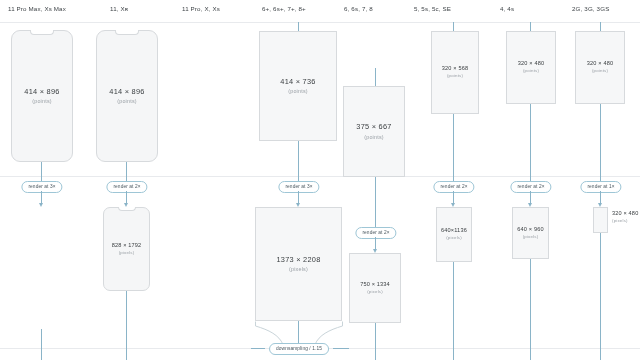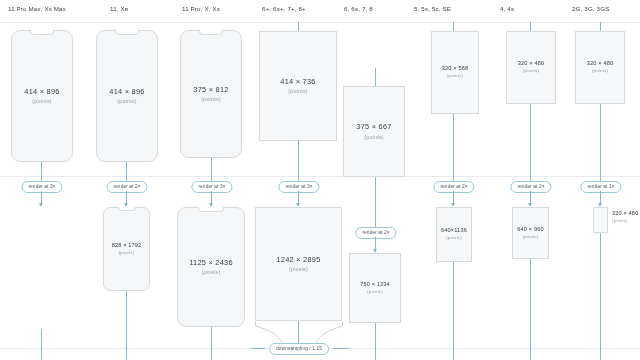--- a/index.html
+++ b/index.html
@@ -207,58 +207,37 @@
 
     <div class="device rounded small-radius" style="left:18px; top:207px; width:47px; height:84px;">
       <div class="notch" style="width:18px; height:4px;"></div>
       <div class="dim tiny">828 × 1792</div>
       <div class="unit tiny">(pixels)</div>
     </div>
 
     <div class="vline" style="left:41px; top:291px; height:69px;"></div>
   </div>
 
-  <div class="column" style="left:170px; width:90px;">
-
-    <div class="device rounded" style="left:10px; top:30px; width:62px; height:128px;">
-      <div class="notch" style="width:24px; height:5px;"></div>
-      <div class="dim">375 × 812</div>
-      <div class="unit">(points)</div>
-    </div>
-
-    <div class="vline" style="left:41px; top:158px; height:28px;"></div>
-    <div class="badge" style="left:42px; top:181px;">render at 3×</div>
-    <div class="vline" style="left:41px; top:191px; height:14px;"></div>
-    <div class="arrow-down" style="left:39px; top:203px;"></div>
-
-    <div class="device rounded" style="left:7px; top:207px; width:68px; height:120px;">
-      <div class="notch" style="width:26px; height:5px;"></div>
-      <div class="dim">1125 × 2436</div>
-      <div class="unit">(pixels)</div>
-    </div>
-
-    <div class="vline" style="left:41px; top:327px; height:33px;"></div>
-  </div>
 
   <div class="column" style="left:251px; width:98px;">
 
     <div class="vline" style="left:47px; top:22px; height:9px;"></div>
 
     <div class="device" style="left:8px; top:31px; width:78px; height:110px;">
       <div class="dim">414 × 736</div>
       <div class="unit">(points)</div>
     </div>
 
     <div class="vline" style="left:47px; top:141px; height:45px;"></div>
     <div class="badge" style="left:48px; top:181px;">render at 3×</div>
     <div class="vline" style="left:47px; top:191px; height:14px;"></div>
     <div class="arrow-down" style="left:45px; top:203px;"></div>
 
     <div class="device" style="left:4px; top:207px; width:87px; height:114px;">
-      <div class="dim">1242 × 2895</div>
+      <div class="dim">1373 × 2208</div>
       <div class="unit">(pixels)</div>
     </div>
 
     <svg class="funnel" style="left:4px; top:321px; width:88px; height:24px;" viewBox="0 0 88 24">
       <path d="M0.5 0.5 L0.5 5 C 14 9, 24 14, 28 23.5" fill="none" stroke="#c9d4d9" stroke-width="1"></path>
       <path d="M87.5 0.5 L87.5 5 C 74 9, 64 14, 60 23.5" fill="none" stroke="#c9d4d9" stroke-width="1"></path>
     </svg>
 
     <div class="vline" style="left:47px; top:321px; height:22px;"></div>
     <div class="badge" style="left:48px; top:343px;">downsampling / 1.15</div>

